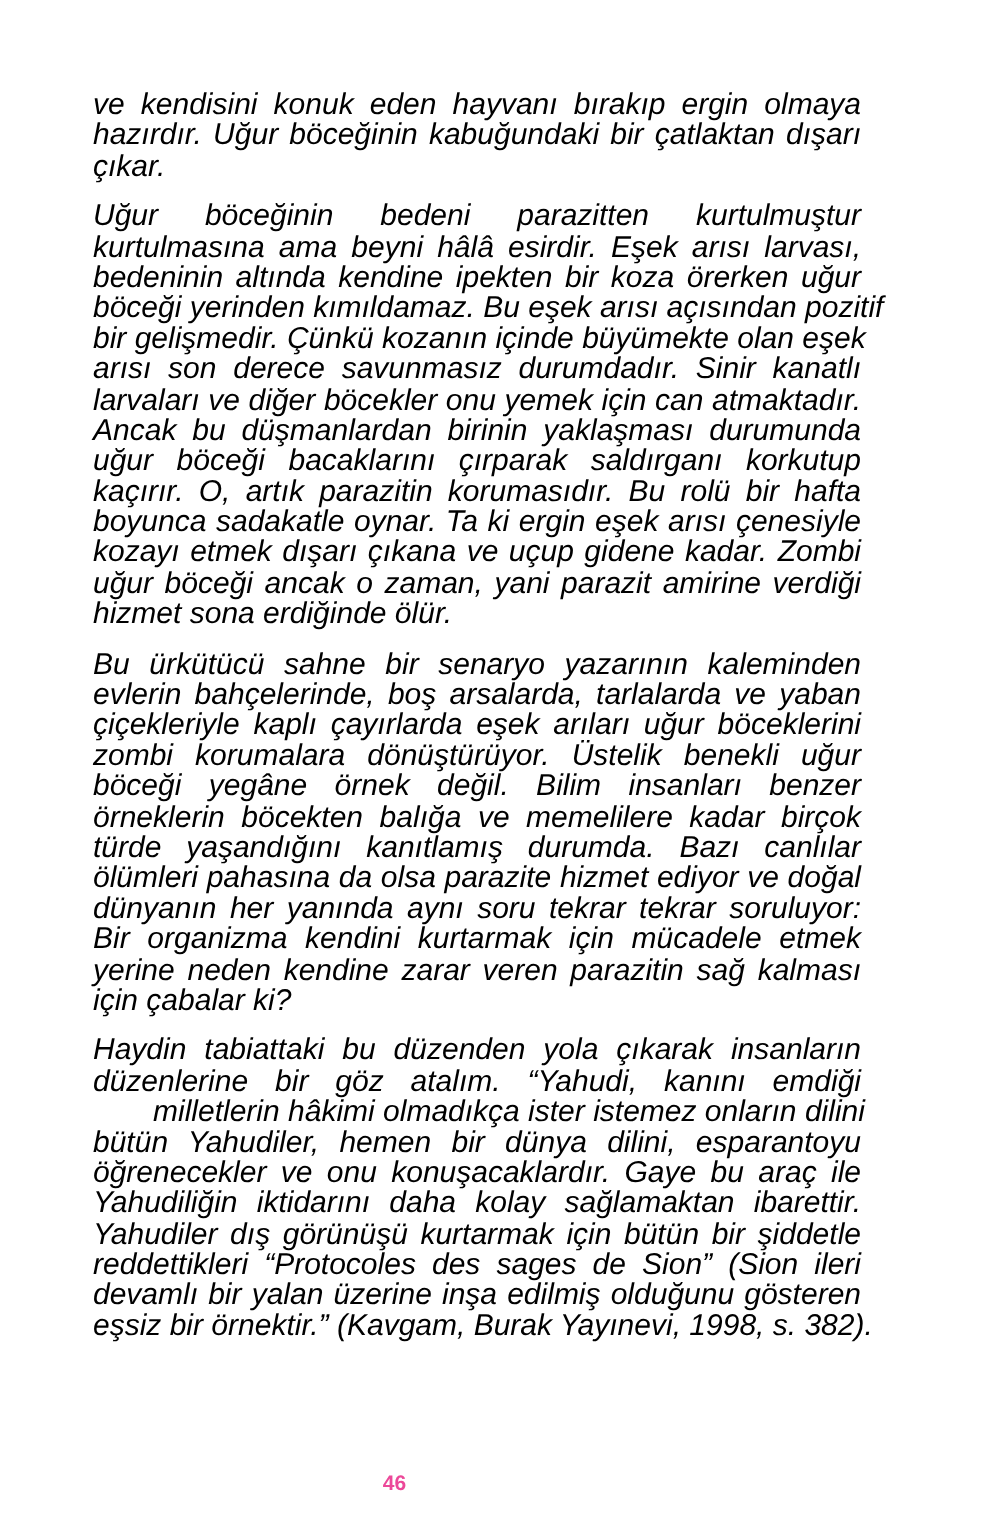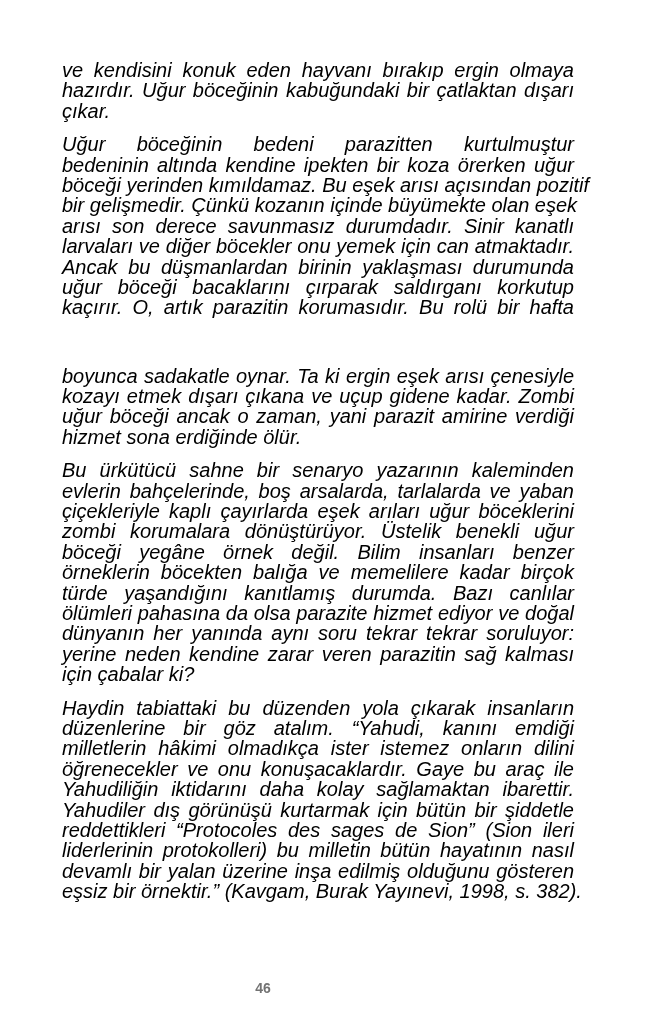--- a/index.html
+++ b/index.html
@@ -4,65 +4,67 @@
 <style>
   html, body { margin: 0; padding: 0; background: #ffffff; }
   body { width: 658px; height: 1024px; position: relative; overflow: hidden; }
   .page { position: absolute; left: 62px; top: 60px; width: 512px; color: #000000;
           font-family: "Liberation Sans", sans-serif; font-style: italic; font-size: 20px; }
   .para { margin: 0 0 13px 0; }
   .line { display: block; height: 20.4px; line-height: 20.4px; white-space: nowrap;
           text-align: justify; text-align-last: justify; overflow: visible; }
   .line.last { text-align: left; text-align-last: left; }
   .page-number { position: absolute; top: 980px; left: 0; width: 526px; text-align: center;
-          font-family: "Liberation Sans", sans-serif; font-size: 14px; font-weight: bold; color: #737373; }
+          font-family: "Liberation Sans", sans-serif; font-size: 14px; font-weight: bold; color: #ec4899; }
 </style>
 </head>
 <body>
 
 <div class="page" id="page-body">
     <p class="para">
       <span class="line" style="display: block;">ve kendisini konuk eden hayvanı bırakıp ergin olmaya</span>
       <span class="line" style="display: block;">hazırdır. Uğur böceğinin kabuğundaki bir çatlaktan dışarı</span>
       <span class="line last" style="display: block;">çıkar.</span>
     </p>
     <p class="para">
       <span class="line" style="display: block;">Uğur böceğinin bedeni parazitten kurtulmuştur</span>
+      <span class="line" style="display: block;">kurtulmasına ama beyni hâlâ esirdir. Eşek arısı larvası,</span>
       <span class="line" style="display: block;">bedeninin altında kendine ipekten bir koza örerken uğur</span>
       <span class="line" style="display: block;">böceği yerinden kımıldamaz. Bu eşek arısı açısından pozitif</span>
       <span class="line" style="display: block;">bir gelişmedir. Çünkü kozanın içinde büyümekte olan eşek</span>
       <span class="line" style="display: block;">arısı son derece savunmasız durumdadır. Sinir kanatlı</span>
       <span class="line" style="display: block;">larvaları ve diğer böcekler onu yemek için can atmaktadır.</span>
       <span class="line" style="display: block;">Ancak bu düşmanlardan birinin yaklaşması durumunda</span>
       <span class="line" style="display: block;">uğur böceği bacaklarını çırparak saldırganı korkutup</span>
       <span class="line" style="display: block;">kaçırır. O, artık parazitin korumasıdır. Bu rolü bir hafta</span>
-      <span class="line" style="display: block; margin-top: 48px;">boyunca sadakatle oynar. Ta ki ergin eşek arısı çenesiyle</span>
+      <span class="line" style="display: block;">boyunca sadakatle oynar. Ta ki ergin eşek arısı çenesiyle</span>
       <span class="line" style="display: block;">kozayı etmek dışarı çıkana ve uçup gidene kadar. Zombi</span>
       <span class="line" style="display: block;">uğur böceği ancak o zaman, yani parazit amirine verdiği</span>
       <span class="line last" style="display: block;">hizmet sona erdiğinde ölür.</span>
     </p>
     <p class="para">
       <span class="line" style="display: block;">Bu ürkütücü sahne bir senaryo yazarının kaleminden</span>
       <span class="line" style="display: block;">evlerin bahçelerinde, boş arsalarda, tarlalarda ve yaban</span>
       <span class="line" style="display: block;">çiçekleriyle kaplı çayırlarda eşek arıları uğur böceklerini</span>
       <span class="line" style="display: block;">zombi korumalara dönüştürüyor. Üstelik benekli uğur</span>
       <span class="line" style="display: block;">böceği yegâne örnek değil. Bilim insanları benzer</span>
       <span class="line" style="display: block;">örneklerin böcekten balığa ve memelilere kadar birçok</span>
       <span class="line" style="display: block;">türde yaşandığını kanıtlamış durumda. Bazı canlılar</span>
       <span class="line" style="display: block;">ölümleri pahasına da olsa parazite hizmet ediyor ve doğal</span>
       <span class="line" style="display: block;">dünyanın her yanında aynı soru tekrar tekrar soruluyor:</span>
+      <span class="line" style="display: block;">Bir organizma kendini kurtarmak için mücadele etmek</span>
       <span class="line" style="display: block;">yerine neden kendine zarar veren parazitin sağ kalması</span>
       <span class="line last" style="display: block;">için çabalar ki?</span>
     </p>
     <p class="para">
       <span class="line" style="display: block;">Haydin tabiattaki bu düzenden yola çıkarak insanların</span>
       <span class="line" style="display: block;">düzenlerine bir göz atalım. “Yahudi, kanını emdiği</span>
-      <span class="line" style="display: block;">milletlerin hâkimi olmadıkça ister istemez onların dilini</span>
+      <span class="line" style="display: block; margin-left: 40px;">milletlerin hâkimi olmadıkça ister istemez onların dilini</span>
+      <span class="line" style="display: block;">bütün Yahudiler, hemen bir dünya dilini, esparantoyu</span>
       <span class="line" style="display: block;">öğrenecekler ve onu konuşacaklardır. Gaye bu araç ile</span>
       <span class="line" style="display: block;">Yahudiliğin iktidarını daha kolay sağlamaktan ibarettir.</span>
       <span class="line" style="display: block;">Yahudiler dış görünüşü kurtarmak için bütün bir şiddetle</span>
       <span class="line" style="display: block;">reddettikleri “Protocoles des sages de Sion” (Sion ileri</span>
-      <span class="line" style="display: block;">liderlerinin protokolleri) bu milletin bütün hayatının nasıl</span>
       <span class="line" style="display: block;">devamlı bir yalan üzerine inşa edilmiş olduğunu gösteren</span>
       <span class="line last" style="display: block;">eşsiz bir örnektir.” (Kavgam, Burak Yayınevi, 1998, s. 382).</span>
     </p>
   </div>
 <div class="page-number">46</div>
 
 </body></html>

